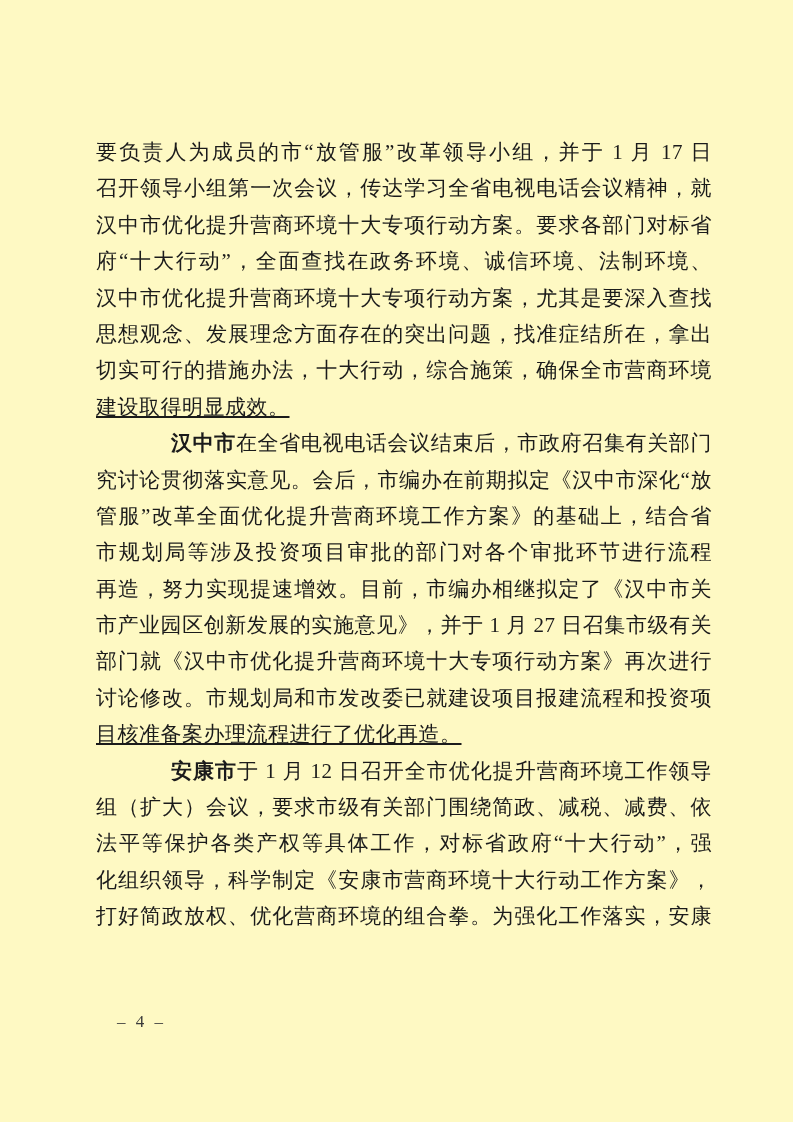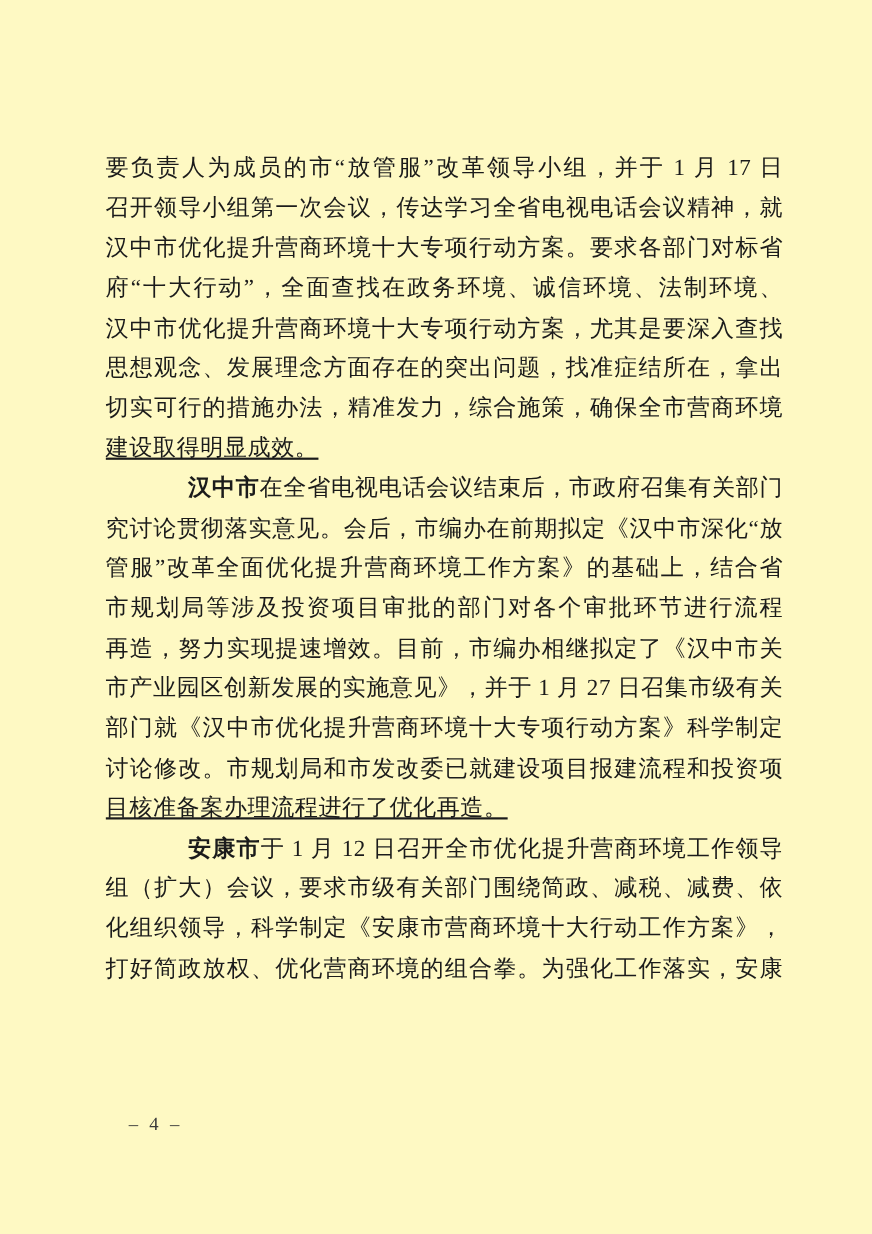--- a/index.html
+++ b/index.html
@@ -60,39 +60,40 @@
 <div class="page">
   <div class="content">
 
     <div class="para">
       <div class="line">要负责人为成员的市“放管服”改革领导小组，并于 1 月 17 日</div>
       <div class="line">召开领导小组第一次会议，传达学习全省电视电话会议精神，就</div>
       <div class="line">汉中市优化提升营商环境十大专项行动方案。要求各部门对标省政</div>
       <div class="line">府“十大行动”，全面查找在政务环境、诚信环境、法制环境、</div>
       <div class="line">汉中市优化提升营商环境十大专项行动方案，尤其是要深入查找在</div>
       <div class="line">思想观念、发展理念方面存在的突出问题，找准症结所在，拿出</div>
-      <div class="line">切实可行的措施办法，精准发力，综合施策，确保全市营商环境</div>
+      <div class="line">切实可行的措施办法，十大行动，综合施策，确保全市营商环境</div>
       <div class="line end">建设取得明显成效。</div>
     </div>
 
     <div class="para">
       <div class="line ind"><span class="lead">汉中市</span><span>在全省电视电话会议结束后，市政府召集有关部门研</span></div>
       <div class="line">究讨论贯彻落实意见。会后，市编办在前期拟定《汉中市深化“放</div>
       <div class="line">管服”改革全面优化提升营商环境工作方案》的基础上，结合省</div>
       <div class="line">市规划局等涉及投资项目审批的部门对各个审批环节进行流程</div>
       <div class="line">再造，努力实现提速增效。目前，市编办相继拟定了《汉中市关</div>
       <div class="line">市产业园区创新发展的实施意见》，并于 1 月 27 日召集市级有关</div>
-      <div class="line">部门就《汉中市优化提升营商环境十大专项行动方案》科学制定</div>
+      <div class="line">部门就《汉中市优化提升营商环境十大专项行动方案》再次进行</div>
       <div class="line">讨论修改。市规划局和市发改委已就建设项目报建流程和投资项</div>
       <div class="line end">目核准备案办理流程进行了优化再造。</div>
     </div>
 
     <div class="para">
       <div class="line ind"><span class="lead">安康市</span><span>于 1 月 12 日召开全市优化提升营商环境工作领导小</span></div>
       <div class="line">组（扩大）会议，要求市级有关部门围绕简政、减税、减费、依</div>
+      <div class="line">法平等保护各类产权等具体工作，对标省政府“十大行动”，强</div>
       <div class="line">化组织领导，科学制定《安康市营商环境十大行动工作方案》，</div>
       <div class="line">打好简政放权、优化营商环境的组合拳。为强化工作落实，安康</div>
     </div>
 
   </div>
 
   <div class="page-number">– 4 –</div>
 </div>
 
 </body></html>

